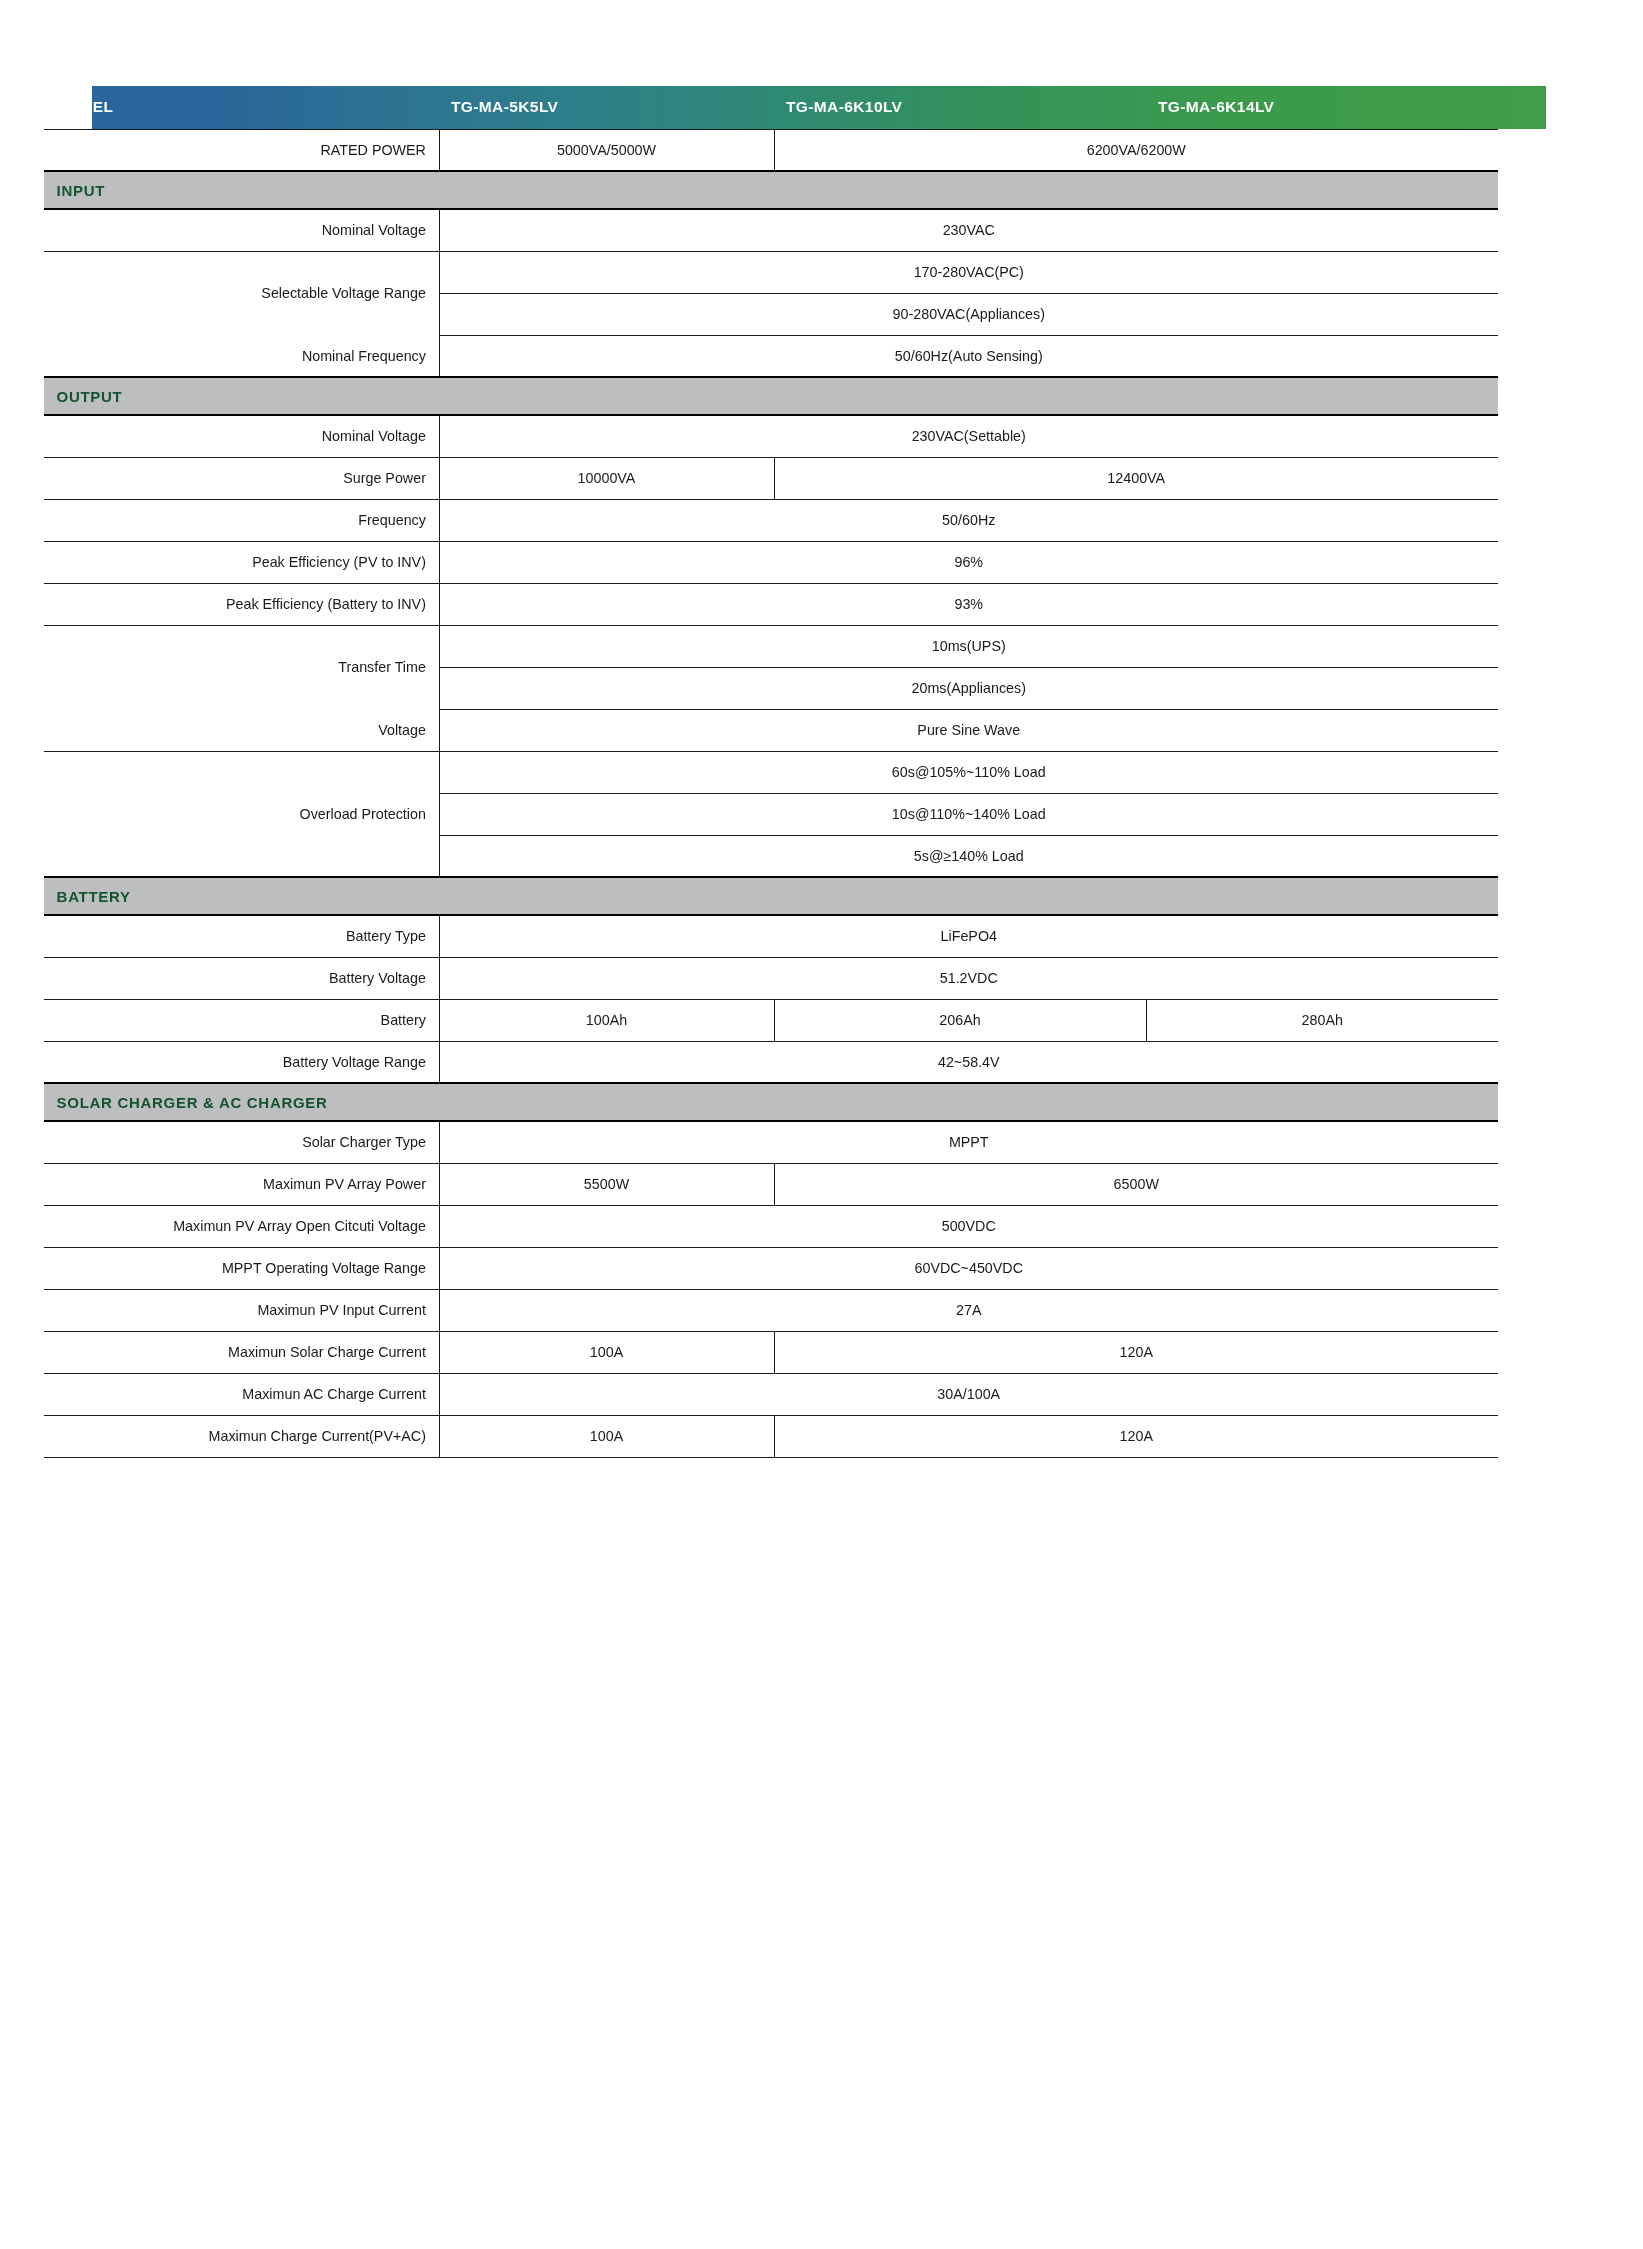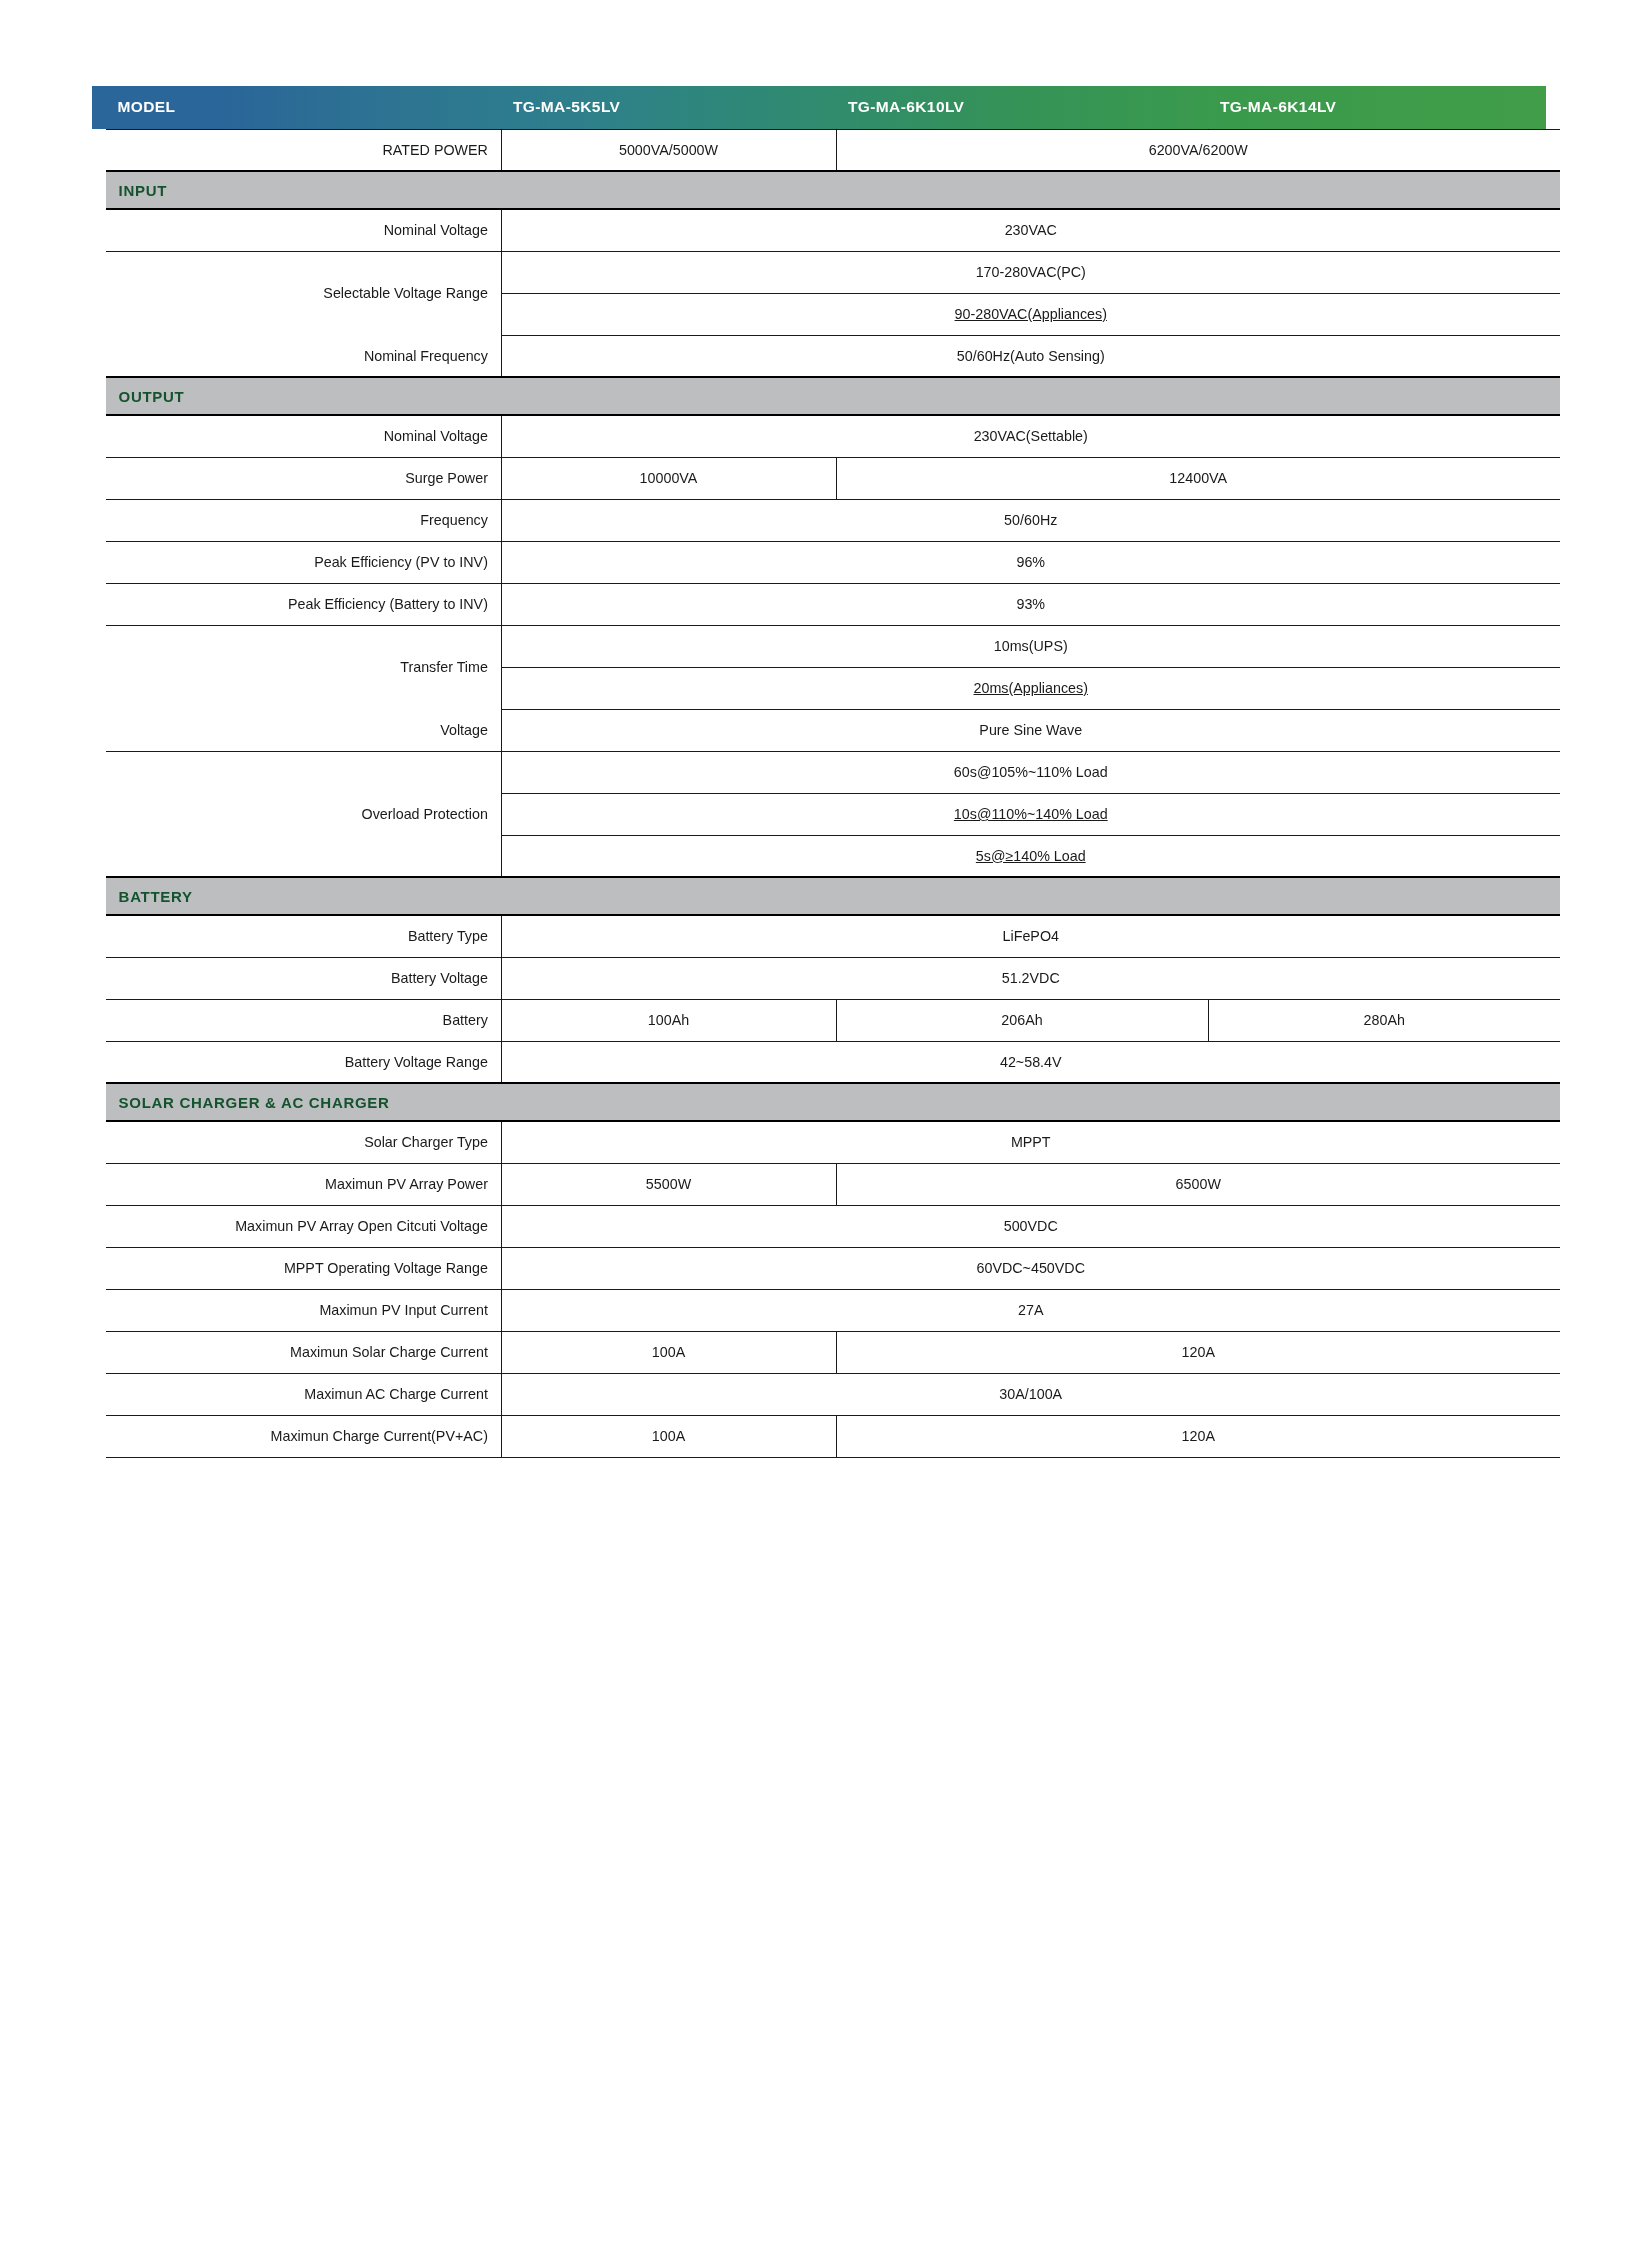--- a/index.html
+++ b/index.html
@@ -9,21 +9,21 @@
     height: 2250px;
     background: #ffffff;
     font-family: "Liberation Sans", sans-serif;
     -webkit-font-smoothing: antialiased;
   }
 
   .page {
     position: relative;
     width: 1644px;
     height: 1588px;
-    padding: 86px 98px 0 106px;
+    padding: 86px 98px 0 44px;
   }
 
   table.spec {
     width: 1454px;
     border-collapse: collapse;
     table-layout: fixed;
   }
 
   
   col.c-label { width: 395px; }
@@ -92,21 +92,21 @@
     text-align: center;
     border-top: none;
     border-bottom: none;
     border-right: 1.1px solid #1a1a1a;
   }
   td.val.last { border-right: none; }
 
   
   tr.data-row > td { border-bottom: 1.7px solid #1a1a1a; }
   tr.data-row.no-bottom > td.label { border-bottom: none; margin-top: 8px; }
-  tr.data-row.sub > td { border-bottom: 1.7px solid #1a1a1a; text-decoration: underline; }
+  tr.data-row.sub > td { border-bottom: 1.7px solid #1a1a1a; }
 
   
   tr.first-body > td { border-top: 1.7px solid #1a1a1a; }
 
   
   tr.section-row td {
     background: #bcbec0;
     font-size: 15px;
     font-weight: bold;
     letter-spacing: 0.7px;

